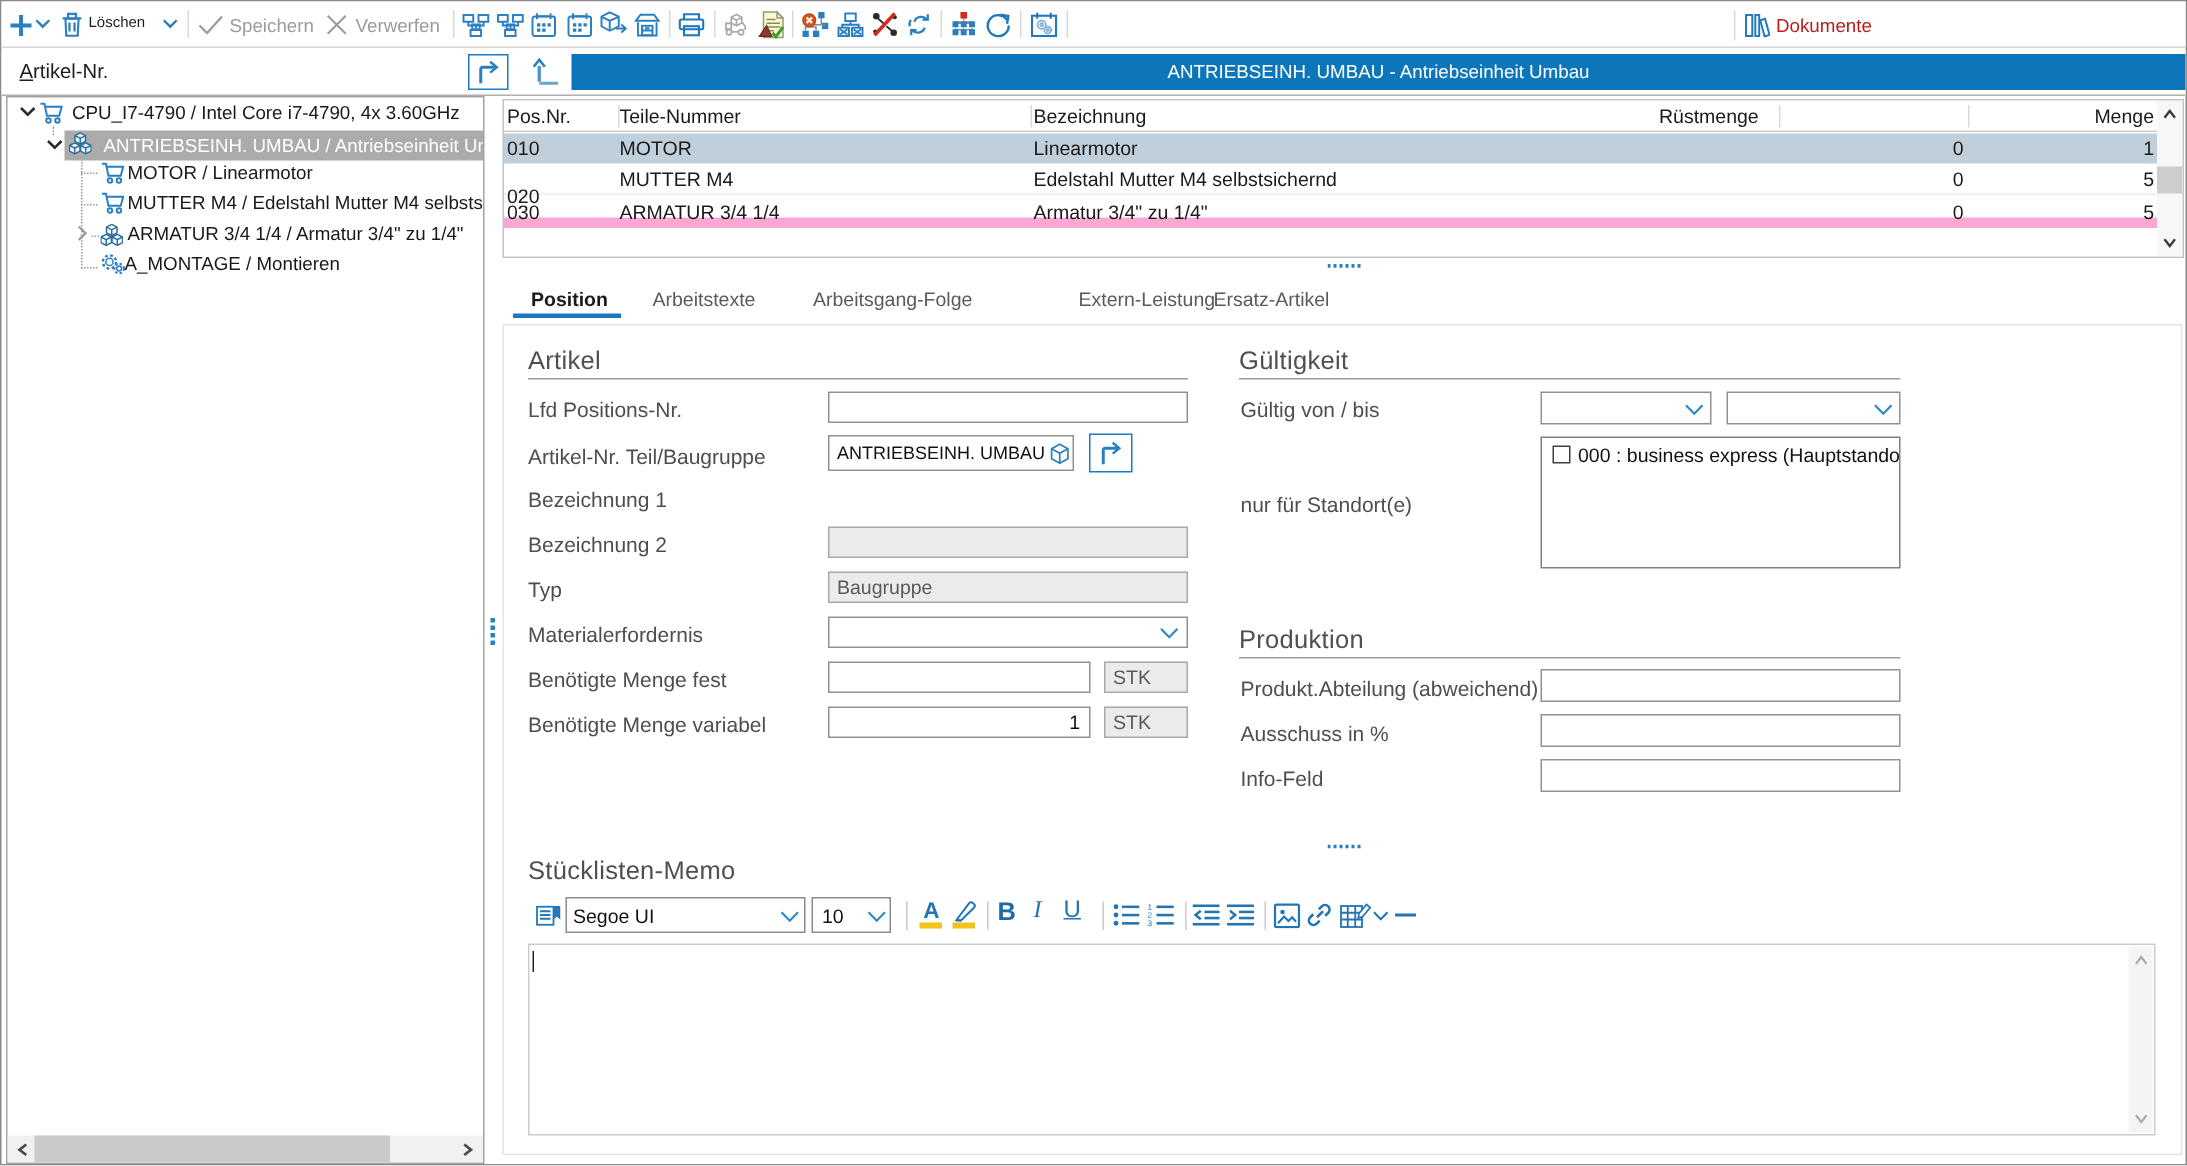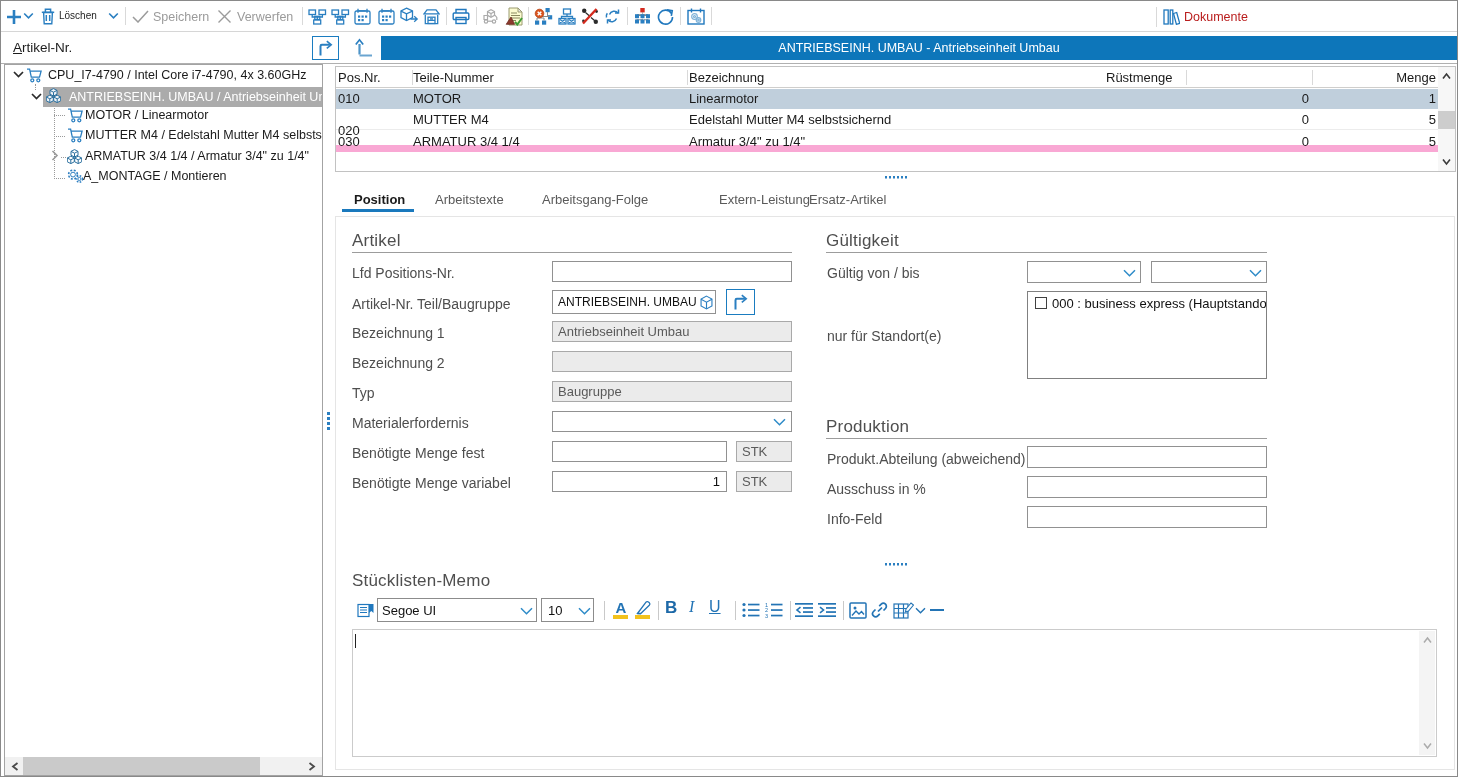--- a/index.html
+++ b/index.html
@@ -441,23 +441,20 @@
         </svg>
     </div>
     <div class="abs" style="left:390px;top:72px;width:29px;height:26px;border:1px solid #1a7cc0;background:#fff;">
       <svg class="abs" style="left:5px;top:4px;" width="17" height="17" viewBox="0 0 17 17">
           <path d="M3.5 15.5V6.2c0-.8.5-1.4 1.4-1.4h8" stroke="#2a7fc1" stroke-width="2" fill="none"></path>
           <path d="M9.8 1.2l4.4 3.6-4.4 3.6" stroke="#2a7fc1" stroke-width="1.6" fill="none"></path>
         </svg>
     </div>
 
     <div class="lbl abs" style="left:16px;top:108px;">Bezeichnung 1</div>
-    <div class="inp ro" style="left:216px;top:104px;width:240px;height:21px;">
-        <div class="abs" style="left:5px;top:2px;">Antriebseinheit Umbau</div>
-      </div>
 
     <div class="lbl abs" style="left:16px;top:138px;">Bezeichnung 2</div>
     <div class="inp ro" style="left:216px;top:134px;width:240px;height:21px;"></div>
 
     <div class="lbl abs" style="left:16px;top:168px;">Typ</div>
     <div class="inp ro" style="left:216px;top:164px;width:240px;height:21px;">
         <div class="abs" style="left:5px;top:2px;">Baugruppe</div>
       </div>
 
     <div class="lbl abs" style="left:16px;top:198px;">Materialerfordernis</div>

